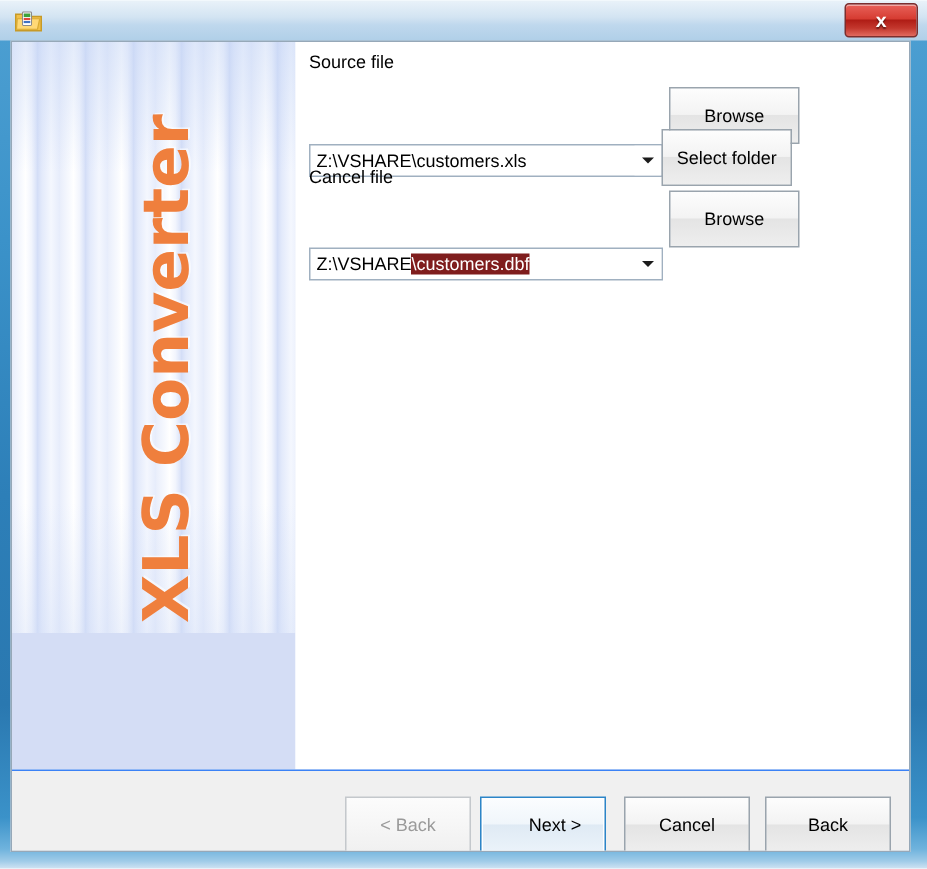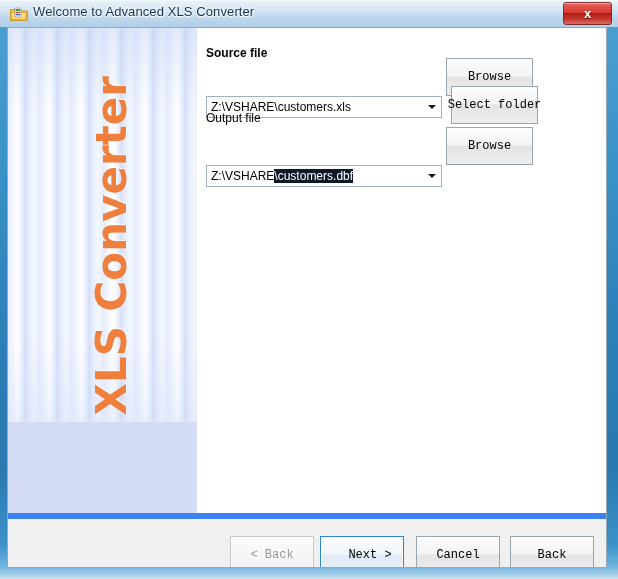--- a/index.html
+++ b/index.html
@@ -196,21 +196,21 @@
     flex: 1;
     padding-left: 4px;
     font-size: 12px;
     color: #000000;
     white-space: nowrap;
     overflow: hidden;
     font-family: "Liberation Sans", sans-serif;
     line-height: 20px;
   }
   .combo .sel {
-    background: #0f172a;
+    background: #7f1d1d;
     color: #ffffff;
   }
   .combo .combo-arrow {
     width: 18px;
     height: 20px;
     display: flex;
     align-items: center;
     justify-content: center;
     background: #ffffff;
     cursor: pointer;
@@ -227,21 +227,21 @@
   
   .btn {
     position: absolute;
     box-sizing: border-box;
     height: 38px;
     border: 1px solid #9aa4ad;
     border-radius: 0;
     background: linear-gradient(to bottom, #fdfdfd 0%, #f3f3f3 48%, #e4e4e4 50%, #eeeeee 100%);
     color: #000000;
     font-size: 12px;
-    font-family: Liberation Mono, monospace;
+    font-family: Liberation Sans, sans-serif;
     display: flex;
     align-items: center;
     justify-content: center;
     cursor: pointer;
     white-space: nowrap;
   }
   .btn.disabled {
     color: #9a9a9a;
     border-color: #c4c8cc;
     background: linear-gradient(to bottom, #fcfcfc 0%, #f6f6f6 50%, #f0f0f0 100%);
@@ -253,21 +253,21 @@
     padding-left: 16px;
   }
 
   
   #footer {
     position: absolute;
     left: 0; top: 485px;
     width: 598px;
     height: 54px;
     background: #f0f0f0;
-    border-top: 6px solid #3b82f6;
+    border-top: 1px solid #3b82f6;
     box-sizing: border-box;
   }
 </style>
 </head>
 <body>
 
 <div id="window">
 
   <div id="frame-bg"></div>
 
@@ -277,51 +277,50 @@
       <svg width="18" height="16" viewBox="0 0 18 16" xmlns="http://www.w3.org/2000/svg">
         <path d="M0.5 3.5 L6 3.5 L7.3 5 L17.5 5 L17.5 14.5 L0.5 14.5 Z" fill="#f2c14a" stroke="#c79a27" stroke-width="1"></path>
         <path d="M1.5 6.5 L16.5 6.5 L15 13.5 L1 13.5 Z" fill="#ffd976" stroke="#d8ab34" stroke-width="0.8"></path>
         <rect x="5" y="2" width="6" height="9" rx="0.6" fill="#ffffff" stroke="#8a8a8a" stroke-width="0.7"></rect>
         <rect x="5.8" y="3" width="4.4" height="2.4" fill="#3ca33c"></rect>
         <rect x="5.8" y="6" width="4.4" height="1.4" fill="#e04a3a"></rect>
         <rect x="5.8" y="8" width="4.4" height="1.4" fill="#3f72c4"></rect>
       </svg>
     </div>
 
-    <div id="title-text">Welcome to Advanced XLS Converter</div>
 
     <div id="close-button">
       <span class="x">x</span>
     </div>
   </div>
 
   <div id="client">
 
     <div id="banner">
       <div id="banner-stripes"></div>
       <div id="banner-solid"></div>
       <div id="banner-title">XLS Converter</div>
     </div>
 
     <div id="form-area">
 
-      <div class="field-label" style="left:9px; top:18px;font-weight:bold;">Source file</div>
+      <div class="field-label" style="left:9px; top:6px;">Source file</div>
 
       <div class="combo" style="left:9px; top:30px; width:236px;">
         <div class="combo-text">Z:\VSHARE\customers.xls</div>
         <div class="combo-arrow">
           <i></i>
         </div>
       </div>
 
       <div class="btn" style="left:249px; top:30px; width:87px;">Browse</div>
 
-      <div class="btn" style="left:254px; top:58px; width:87px;text-align:center;">Select folder</div>
-
-      <div class="field-label" style="left:9px; top:83px;">Output file</div>
+      <div class="btn" style="left:244px; top:58px; width:87px;text-align:center;">Select folder</div>
+
+      <div class="field-label" style="left:9px; top:83px;">Cancel file</div>
 
       <div class="combo" style="left:9px; top:99px; width:236px;">
         <div class="combo-text"><span>Z:\VSHARE</span><span class="sel">\customers.dbf</span></div>
         <div class="combo-arrow">
           <i></i>
         </div>
       </div>
 
       <div class="btn" style="left:249px; top:99px; width:87px;">Browse</div>
 

